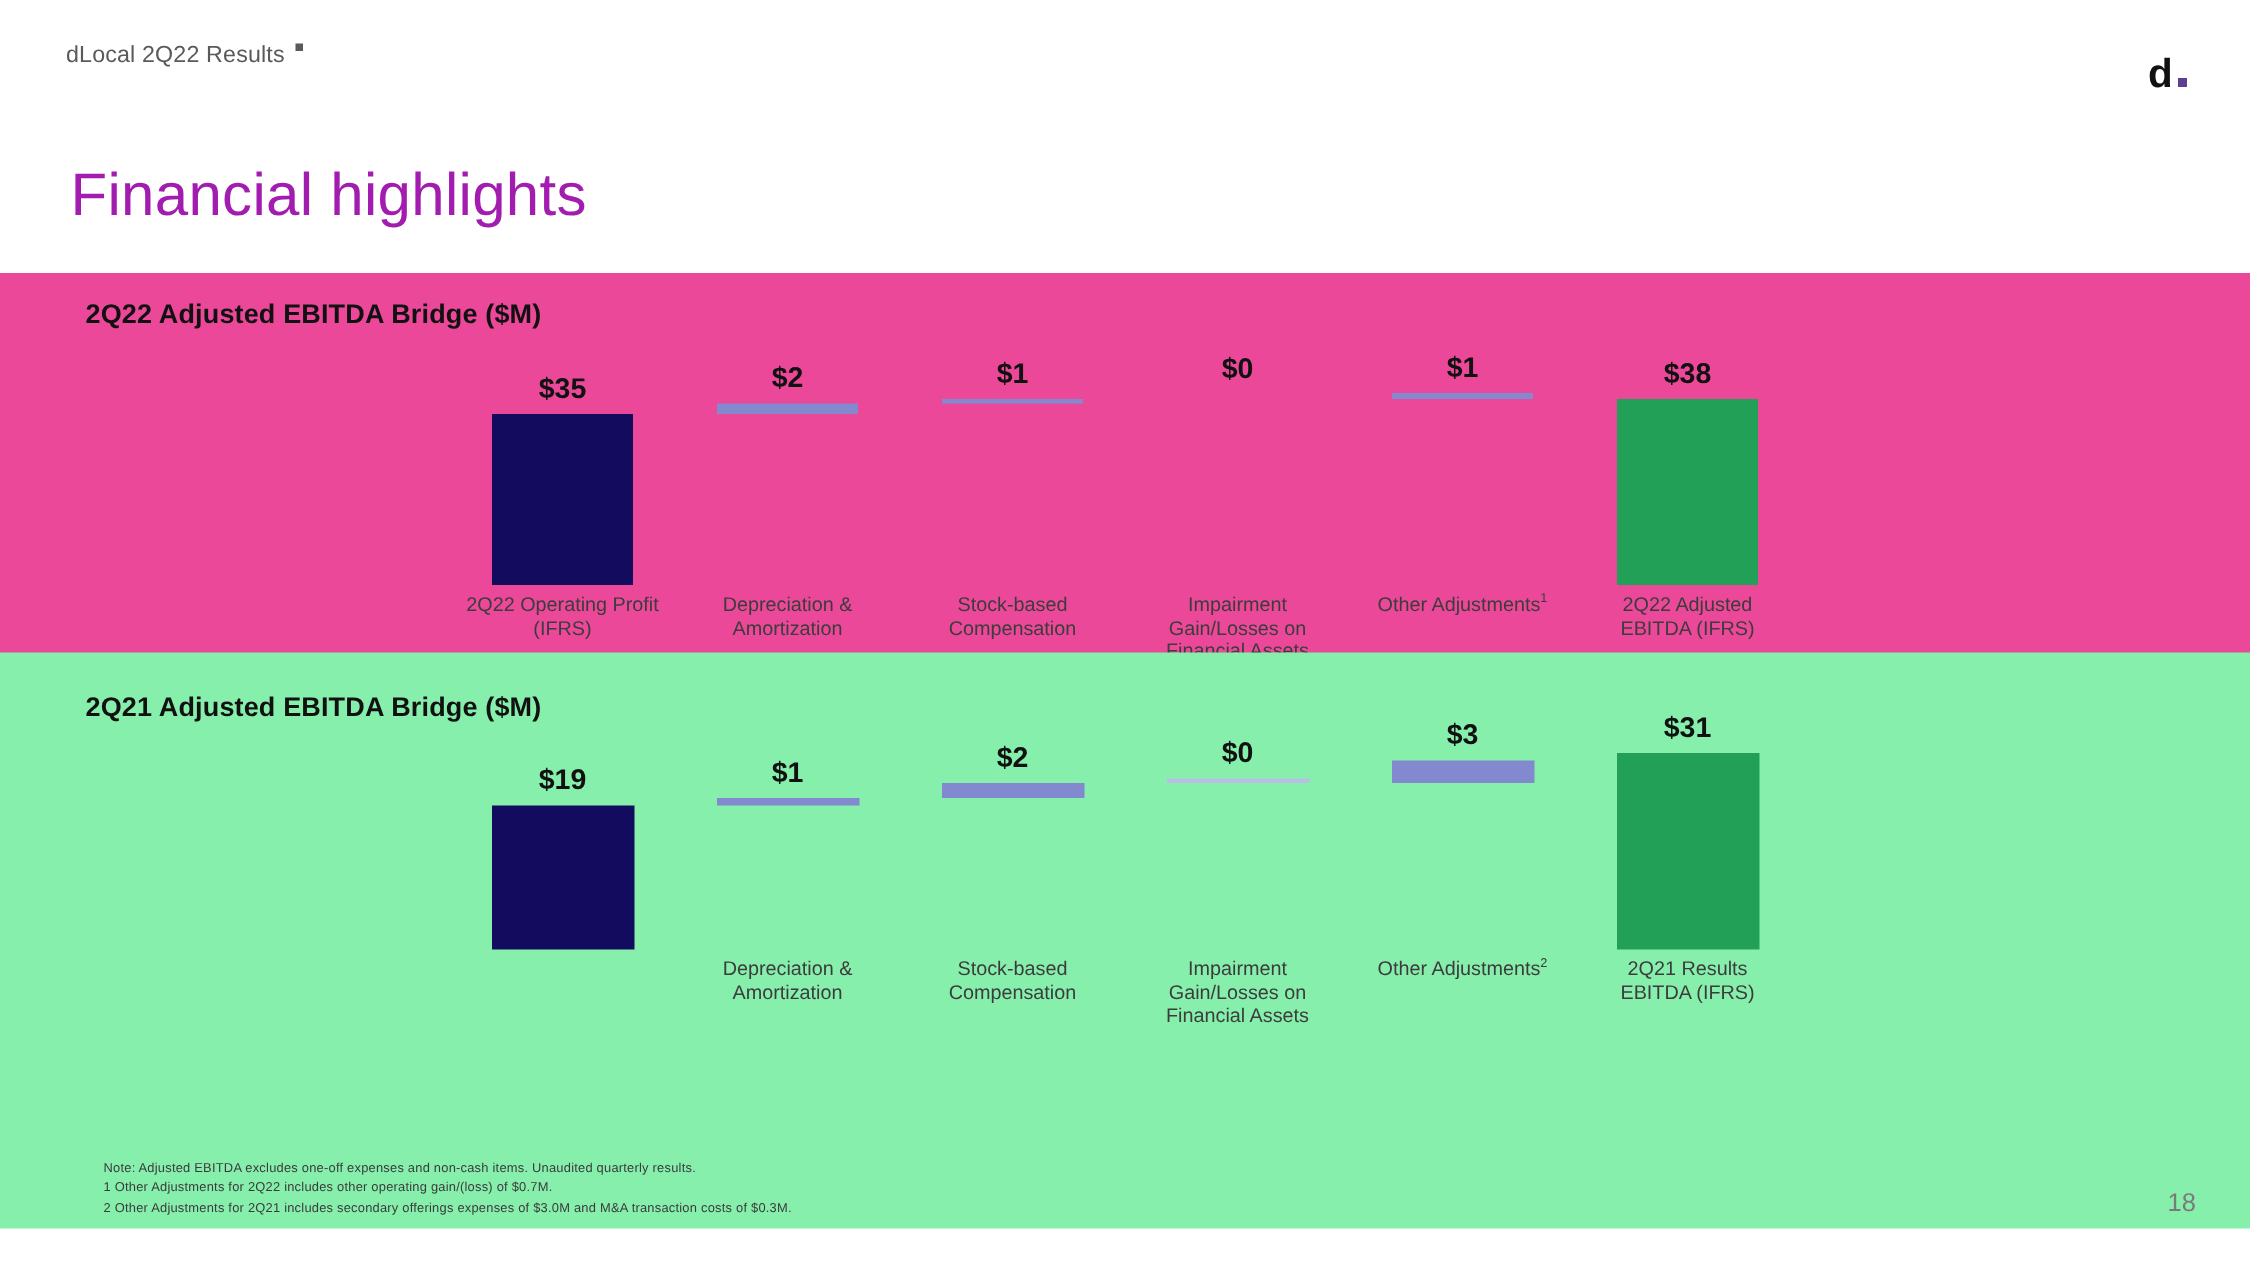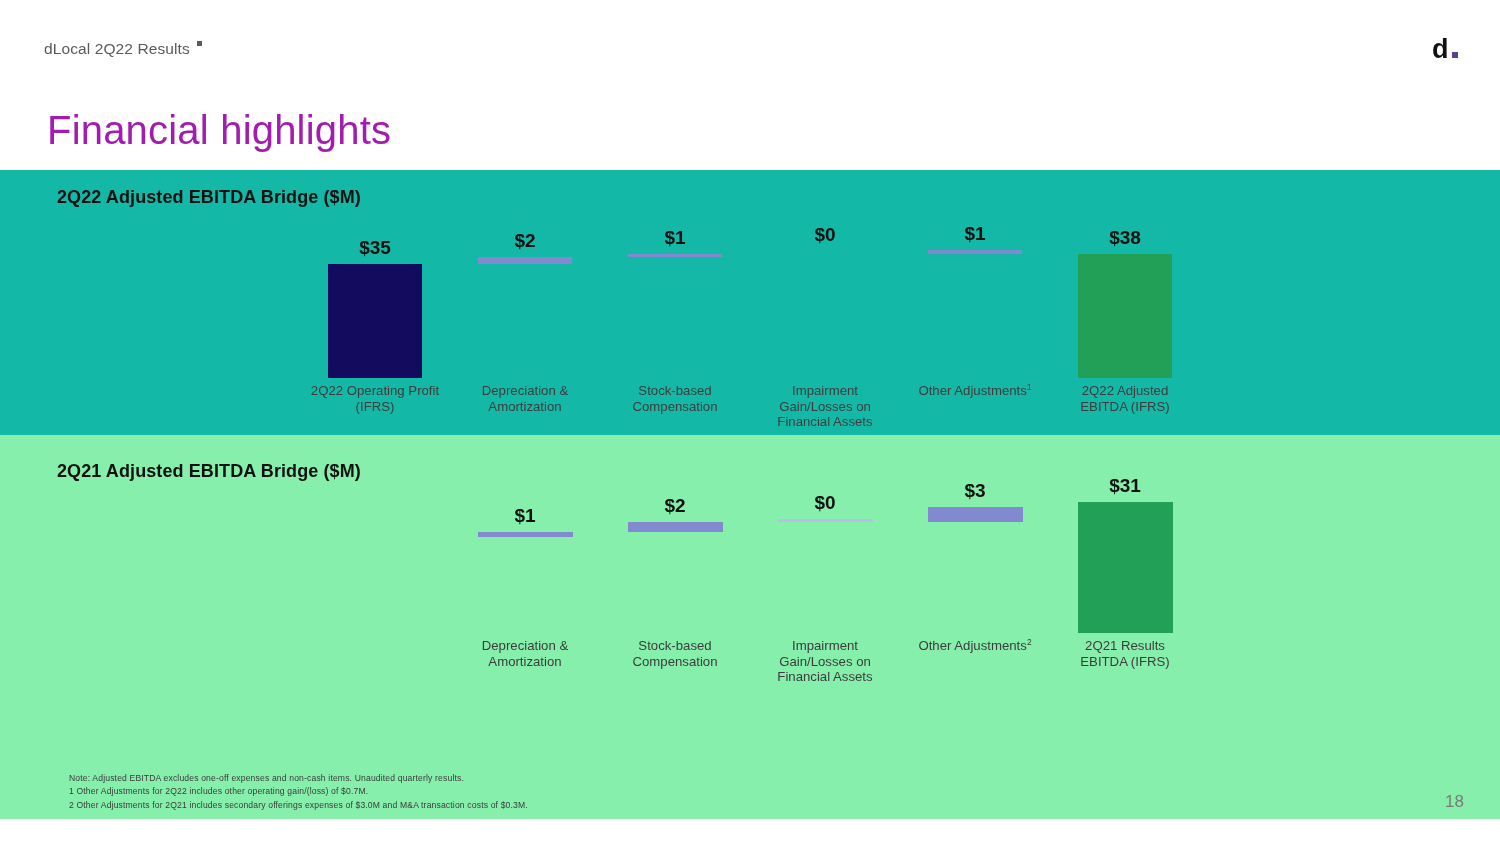--- a/index.html
+++ b/index.html
@@ -14,21 +14,21 @@
     position: relative;
     overflow: hidden;
     font-family: "Liberation Sans", sans-serif;
     color: #222222;
     -webkit-font-smoothing: antialiased;
   }
 
   
   .slide-header {
     position: absolute;
-    top: 40px;
+    top: 28px;
     left: 44px;
     display: flex;
     align-items: flex-start;
     gap: 7px;
   }
   .eyebrow-text {
     font-size: 15.5px;
     color: #5a5a5a;
     letter-spacing: 0.1px;
     white-space: nowrap;
@@ -73,21 +73,21 @@
     color: #a21caf;
     letter-spacing: 0.2px;
   }
 
   
   .chart-section {
     position: absolute;
     left: 0;
     width: 1500px;
   }
-  .section-top { top: 170px; height: 290px; background: #14b8a6; }
+  .section-top { top: 182px; height: 290px; background: #ec4899; }
   .section-bottom { top: 435px; height: 384px; background: #86efac; }
 
   .section-title {
     position: absolute;
     left: 57px;
     font-size: 18px;
     font-weight: bold;
     color: #111111;
     letter-spacing: 0.1px;
   }
@@ -239,20 +239,24 @@
         </div>
         <div class="wf-label"><span>2Q22 Adjusted</span><br><span>EBITDA (IFRS)</span></div>
       </div>
     </div>
 </div>
 
 <div class="chart-section section-bottom">
   <div class="section-title">2Q21 Adjusted EBITDA Bridge ($M)</div>
   <div class="waterfall" id="wf1">
       <div class="wf-col">
+        <div class="wf-plot">
+          <div class="wf-bar navy" style="left: calc(50% - 47.5px); width: 95px; top: 44.05px; height: 95.95px;"></div>
+          <div class="wf-value" style="top: 17.05px;">$19</div>
+        </div>
       </div>
       <div class="wf-col">
         <div class="wf-plot">
           <div class="wf-bar lilac" style="left: calc(50% - 47.5px); width: 95px; top: 39px; height: 5.05px;"></div>
           <div class="wf-value" style="top: 12px;">$1</div>
         </div>
         <div class="wf-label"><span>Depreciation &amp;</span><br><span>Amortization</span></div>
       </div>
       <div class="wf-col">
         <div class="wf-plot">

